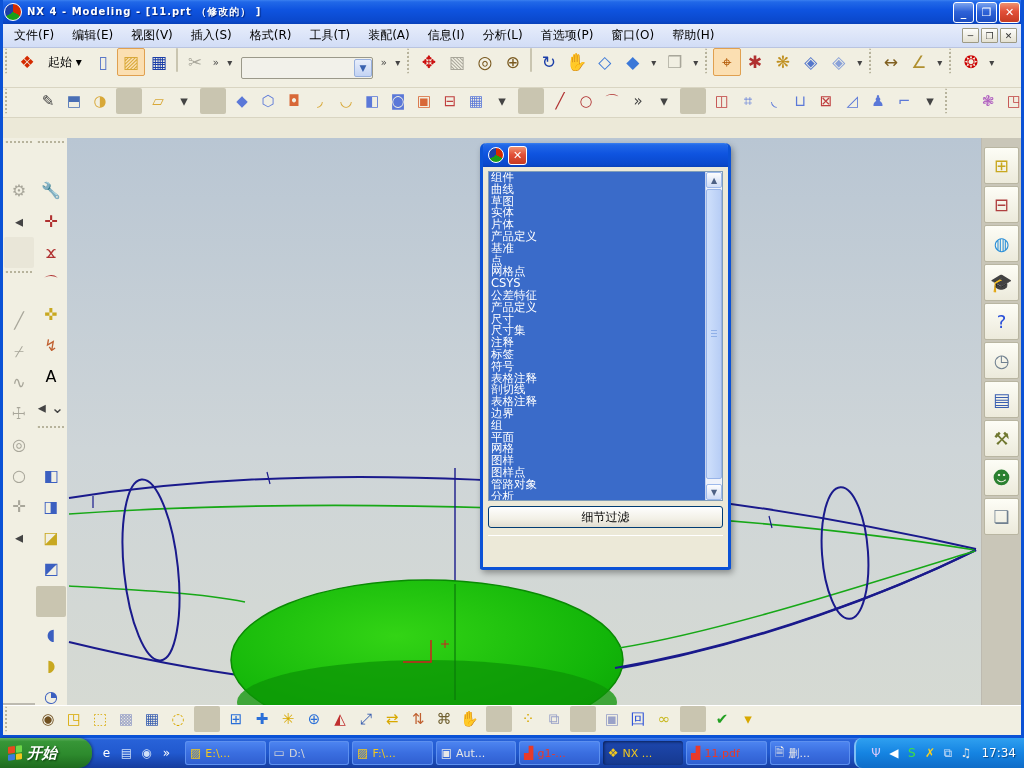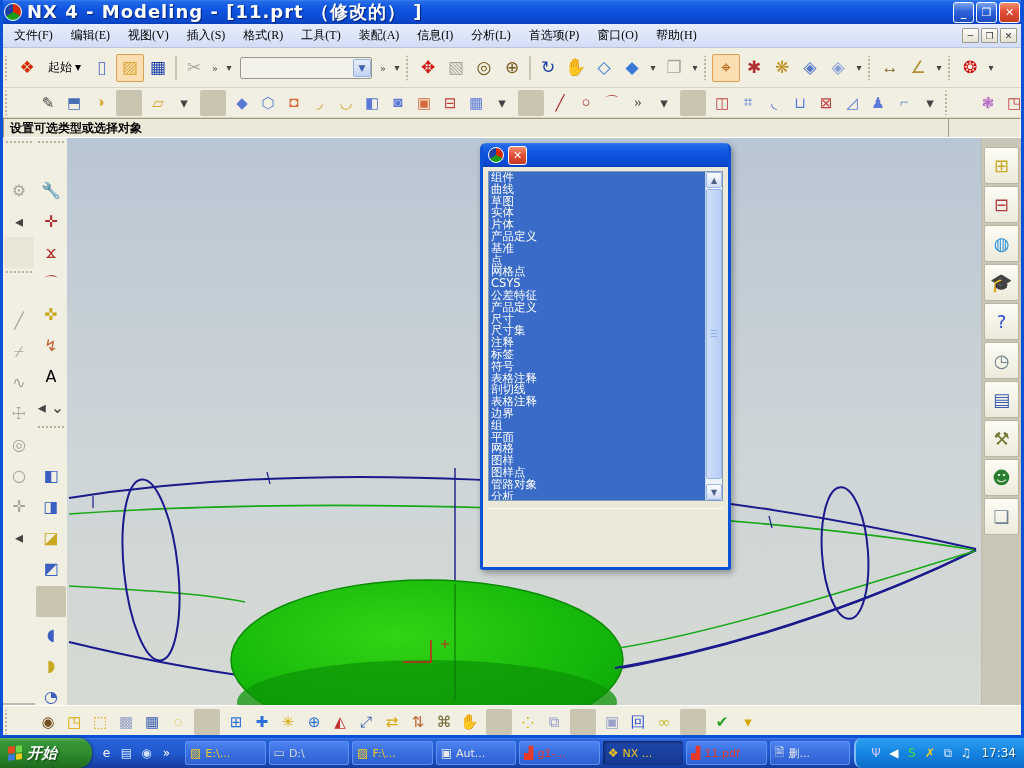--- a/index.html
+++ b/index.html
@@ -4,21 +4,21 @@
 <style>
   * { margin:0; padding:0; box-sizing:border-box; }
   html,body { width:1024px; height:768px; overflow:hidden;
     font-family:"DejaVu Sans","Liberation Sans",sans-serif; font-size:12px; }
   #app { position:relative; width:1024px; height:768px; background:#ece9d8; }
 
   
   .titlebar { position:absolute; left:0; top:0; width:1024px; height:24px;
     background:linear-gradient(180deg,#3a80f0 0%,#2168e8 8%,#0f54e0 40%,#0a48cc 88%,#0941b8 100%);
     display:flex; align-items:center; padding:0 4px; color:#fff; }
-  .titlebar .apptitle { font-weight:bold; font-size:18px; text-shadow:1px 1px 1px #00227a; flex:1;
+  .titlebar .apptitle { font-weight:bold; font-size:10px; text-shadow:1px 1px 1px #00227a; flex:1;
     white-space:nowrap; overflow:hidden; letter-spacing:1px; }
   .nxlogo { width:18px; height:18px; margin-right:5px; border-radius:50%;
     background:conic-gradient(#d42a00 0 33%, #1a9e1a 33% 66%, #1b3ea8 66% 100%);
     border:1px solid #fff; flex:0 0 auto; }
   .winbtns { display:flex; gap:2px; }
   .wbtn { width:21px; height:21px; border:1px solid #fff; border-radius:3px; color:#fff;
     font-size:11px; font-weight:bold; display:flex; align-items:center; justify-content:center;
     background:linear-gradient(180deg,#7ba4ef,#2f63d8 45%,#1b4cc0); }
   .wbtn.close { background:linear-gradient(180deg,#f0926f,#e25039 45%,#c63a22); }
 
@@ -28,21 +28,21 @@
   .menuitem { padding:3px 9px; color:#000; cursor:default; }
   .menubar .mini { display:flex; gap:2px; margin-left:auto; padding-right:2px; }
   .mbtn { width:17px; height:15px; font-size:9px; display:flex; align-items:center; justify-content:center;
     background:linear-gradient(#fdfdfb,#e4e1d2); border:1px solid #9d9a84; color:#333; border-radius:1px; }
 
   
   .tbrow { position:absolute; display:flex; align-items:center; background:#f1efe2; }
   #tb1 { left:3px; top:48px; width:1018px; height:40px; border-bottom:1px solid #d9d5c2; }
   #tb2 { left:3px; top:88px; width:1018px; height:30px; border-bottom:1px solid #d9d5c2; }
   #tbBottom { left:3px; top:705px; width:1018px; height:33px; border-top:1px solid #fff; }
-  .irow { display:flex; align-items:center; height:100%;font-family:Liberation Serif, serif; }
+  .irow { display:flex; height:100%; }
   .ti { width:28px; height:28px; display:flex; align-items:center; justify-content:center;
     font-size:17px; color:#3b5fc0; border:1px solid transparent; border-radius:2px; cursor:default; }
   #tb2 .ti, #tbBottom .ti { width:26px; height:26px; font-size:15px; }
   #tbBottom .ti { color:#d8a800; }
   .ti.txt { width:auto; padding:0 6px; font-size:12px; color:#000; }
   .ti.small { width:14px; font-size:10px; color:#444; }
   .ti.hl { background:#fbdfb2; border:1px solid #e0a050; }
   .ti.gray { color:#a8a69a; }
   .sep { width:1px; height:24px; background:#c9c5b0; margin:0 3px; flex:0 0 auto; }
   .grip { width:4px; height:26px; border-left:2px dotted #b7b39c; margin:0 4px 0 2px; flex:0 0 auto; }
@@ -255,24 +255,20 @@
         <span class="ti" style="color: rgb(91, 120, 216);">◿</span>
         <span class="ti" style="color: rgb(91, 120, 216);">♟</span>
         <span class="ti" style="color: rgb(91, 120, 216);">⌐</span>
         <span class="ti small">▾</span>
         <span class="ti grip"></span>
         <span class="ti" style="color: rgb(176, 95, 192);">❃</span>
         <span class="ti" style="color: rgb(192, 64, 64);">◳</span>
       </div>
   </div>
 
-  <div class="promptbar">
-    <span class="ptext">设置可选类型或选择对象</span>
-    <span class="pright"></span>
-  </div>
 
   <div id="main">
     <div class="vtool" id="colA">
       <div style="display:flex;flex-direction:column;align-items:center;width:100%;">
 
       <span class="ti vgrip"></span>
           <span class="ti gray">⚙</span>
           <span class="ti small">◂</span>
           <span class="ti spacer"></span>
           <span class="ti vgrip"></span>
@@ -407,20 +403,21 @@
             <div class="li">图样点</div>
             <div class="li">管路对象</div>
             <div class="li">分析</div>
           </div>
         <div class="scroll">
           <div class="sbtn">▲</div>
           <div class="sthumb"></div>
           <div class="sbtn">▼</div>
         </div>
       </div>
+      <div class="xpbtn filterbtn">细节过滤</div>
       <div class="dsep"></div>
     </div>
   </div>
 
   <div class="tbrow" id="tbBottom">
     <div class="irow">
 
     <span class="ti grip"></span>
         <span class="ti" style="color: rgb(112, 80, 32);">◉</span>
         <span class="ti" style="color: rgb(216, 168, 0);">◳</span>

